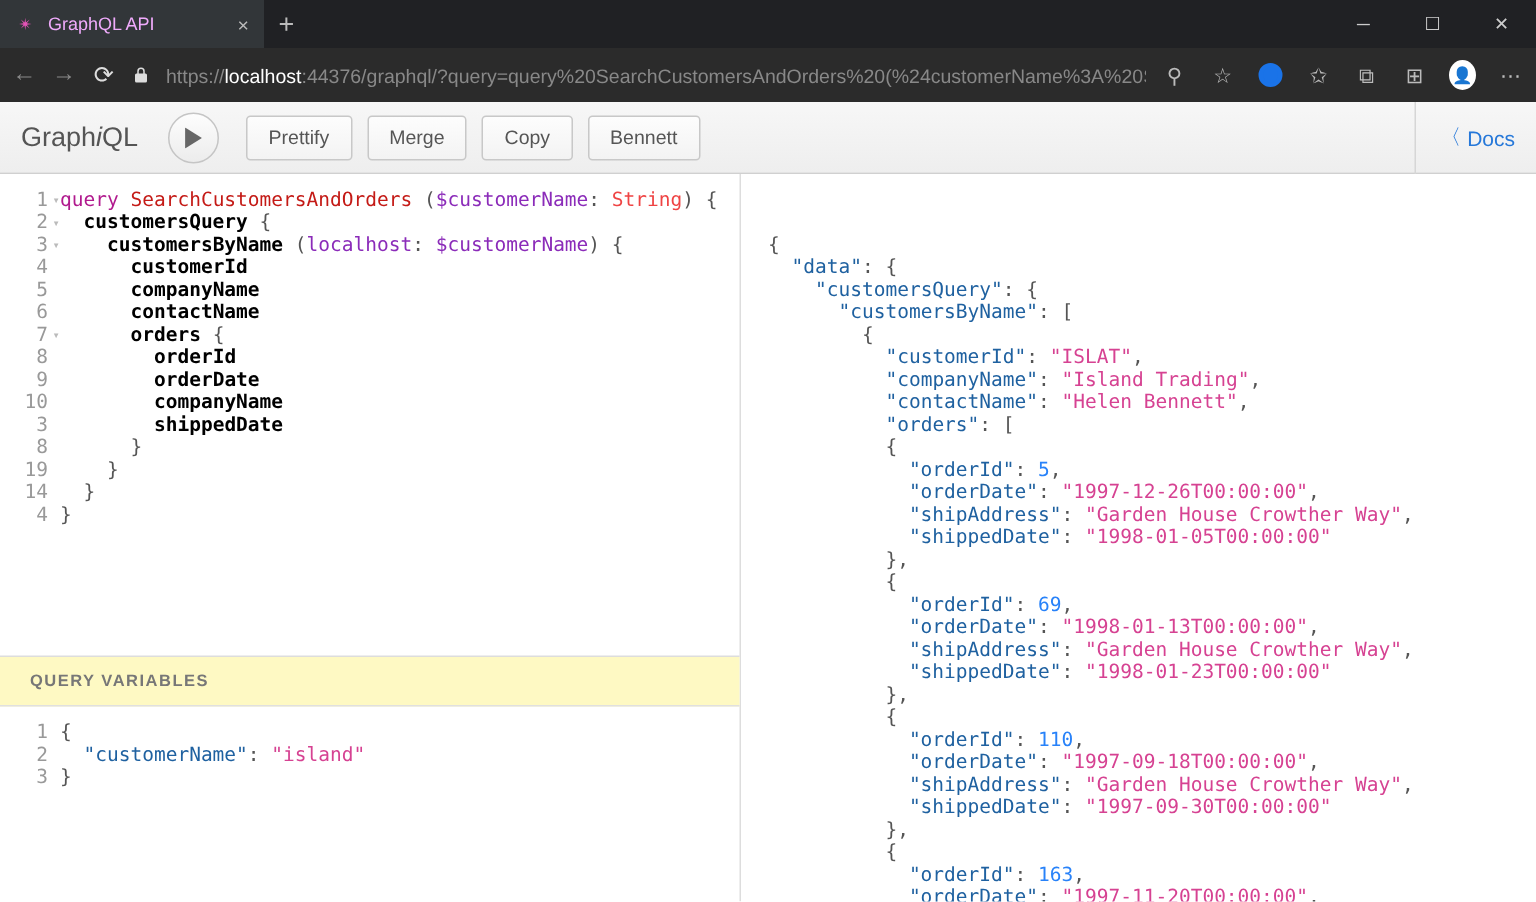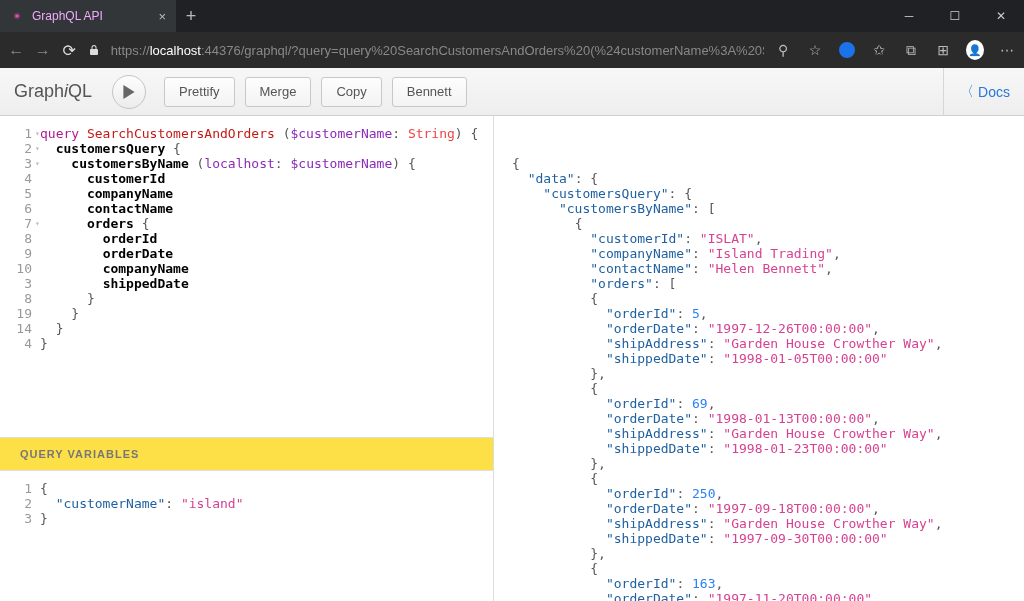--- a/index.html
+++ b/index.html
@@ -43,21 +43,21 @@
   .kw { color:#b11a8e;text-align:center;}
   .def { color:#c41a16;}
   .field { color:#000000;font-weight:bold;}
   .attr { color:#8b2bb9;}
   .type { color:#ef4444;}
   .punc { color:#555;}
   .str { color:#d64292;}
   .num { color:#2882f9;}
   .key { color:#1f61a0;}
   .varsec { border-top:1px solid #ddd;}
-  .varhead { background:#fde047; border-bottom:1px solid #e0e0e0; padding:10px 20px; font-size:11px; letter-spacing:1px; color:#777; font-weight:600;}
+  .varhead { background:#fef9c3; border-bottom:1px solid #e0e0e0; padding:10px 20px; font-size:11px; letter-spacing:1px; color:#777; font-weight:600;}
   .vars-editor { display:flex; font-family: Consolas, Menlo, monospace; font-size:13px; line-height:15px; padding-top:10px; height:130px;}
   .result { font-family: Consolas, Menlo, monospace; font-size:13px; line-height:15px; white-space:pre; color:#555; padding:10px 0 0 12px; overflow:hidden;}
   .result-body { padding-left:6px;}
 </style>
 </head>
 <body>
 
 <div class="titlebar">
   <div class="tab">
     <span class="favicon">✴</span>
@@ -190,21 +190,21 @@
             <span class="key">"shipAddress"</span><span class="punc">:</span> <span class="str">"Garden House Crowther Way"</span><span class="punc">,</span>
             <span class="key">"shippedDate"</span><span class="punc">:</span> <span class="str">"1998-01-05T00:00:00"</span>
           <span class="punc">},</span>
           <span class="punc">{</span>
             <span class="key">"orderId"</span><span class="punc">:</span> <span class="num">69</span><span class="punc">,</span>
             <span class="key">"orderDate"</span><span class="punc">:</span> <span class="str">"1998-01-13T00:00:00"</span><span class="punc">,</span>
             <span class="key">"shipAddress"</span><span class="punc">:</span> <span class="str">"Garden House Crowther Way"</span><span class="punc">,</span>
             <span class="key">"shippedDate"</span><span class="punc">:</span> <span class="str">"1998-01-23T00:00:00"</span>
           <span class="punc">},</span>
           <span class="punc">{</span>
-            <span class="key">"orderId"</span><span class="punc">:</span> <span class="num">250</span><span class="punc">,</span>
+            <span class="key">"orderId"</span><span class="punc">:</span> <span class="num">110</span><span class="punc">,</span>
             <span class="key">"orderDate"</span><span class="punc">:</span> <span class="str">"1997-09-18T00:00:00"</span><span class="punc">,</span>
             <span class="key">"shipAddress"</span><span class="punc">:</span> <span class="str">"Garden House Crowther Way"</span><span class="punc">,</span>
             <span class="key">"shippedDate"</span><span class="punc">:</span> <span class="str">"1997-09-30T00:00:00"</span>
           <span class="punc">},</span>
           <span class="punc">{</span>
             <span class="key">"orderId"</span><span class="punc">:</span> <span class="num">163</span><span class="punc">,</span>
             <span class="key">"orderDate"</span><span class="punc">:</span> <span class="str">"1997-11-20T00:00:00"</span><span class="punc">,</span>
              
 </div>
     </div>

